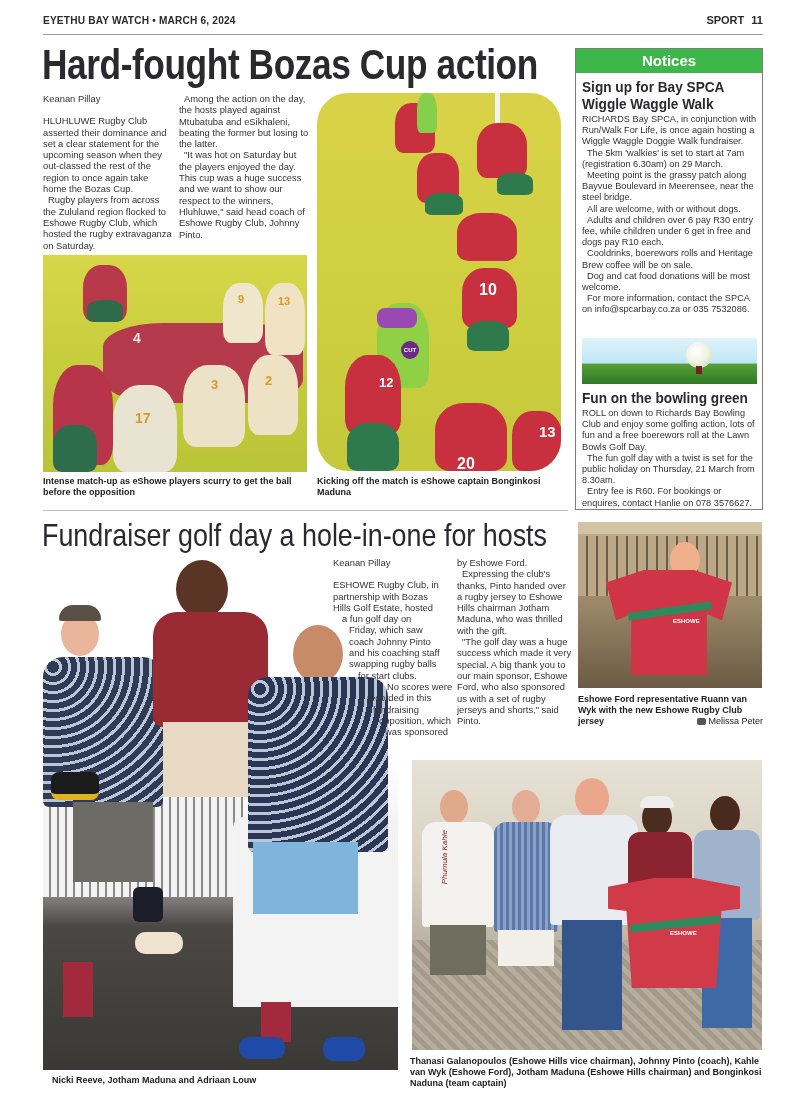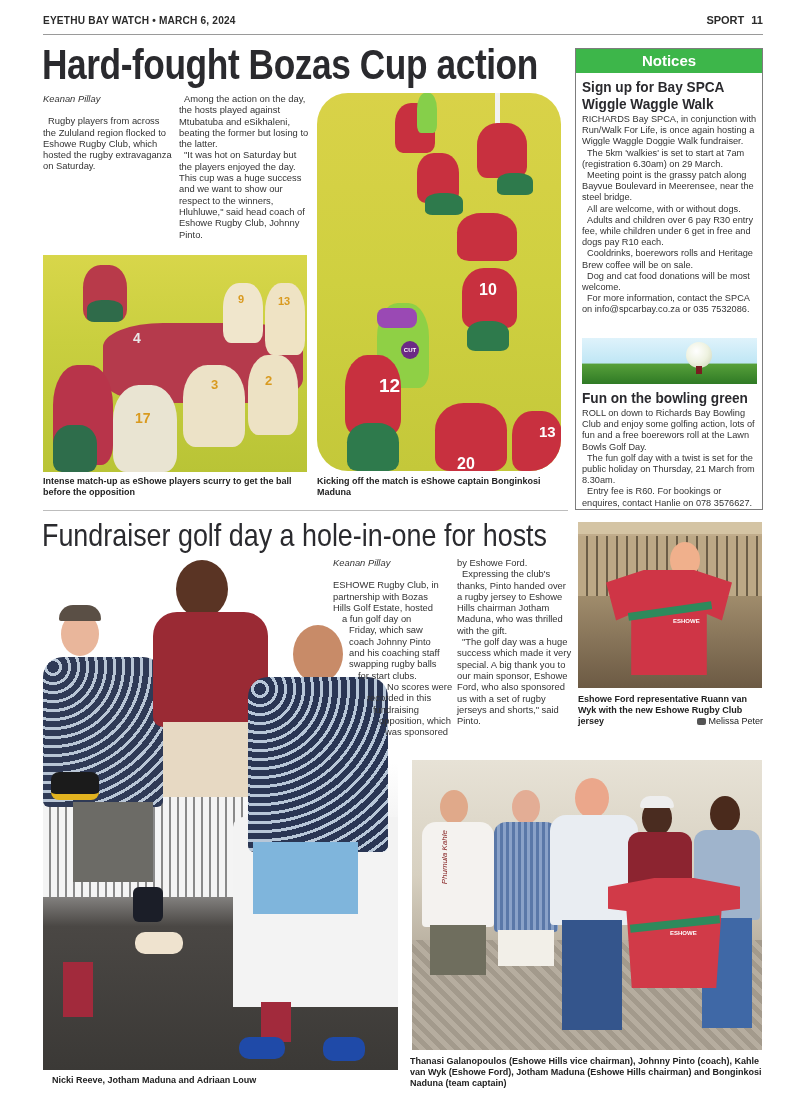--- a/index.html
+++ b/index.html
@@ -13,21 +13,21 @@
   .folio-right { right: 43px; top: 14px; font-weight: bold; font-size: 11px; color: #2b2b2b; word-spacing: 4px; }
   .rule-top { left: 43px; top: 34px; width: 720px; height: 1px; background: #9a9a9a; }
 
   
   .headline1 { left: 42px; top: 40px; font-family: "Liberation Sans", sans-serif; font-weight: bold; font-size: 42px; line-height: 50px; color: #2a2a2e; letter-spacing: -0.5px; transform: scaleX(0.84); transform-origin: left top; white-space: nowrap; }
   .headline2 { left: 42px; top: 515px; font-family: "Liberation Sans", sans-serif; font-weight: normal; font-size: 32px; line-height: 40px; color: #2a2a2e; transform: scaleX(0.84); transform-origin: left top; white-space: nowrap; }
 
   .body-text { font-size: 9.4px; line-height: 11.3px; color: #333; }
   .body-text p { text-indent: 0; }
   .body-text p.ind { text-indent: 5px; }
-  .byline { font-size: 9.4px; color: #333; margin-bottom: 11px; font-style: italic; }
+  .byline { font-size: 9.4px; color: #333; margin-bottom: 11px; }
 
   .caption { font-size: 9px; line-height: 11px; font-weight: bold; color: #222; }
 
   
   .photo { overflow: hidden; }
   .grass { background: linear-gradient(180deg, #d8d64a 0%, #c9cf3f 40%, #b9c436 100%); }
 
   .player { position: absolute; border-radius: 40% 40% 20% 20%; }
 
   
@@ -48,20 +48,21 @@
 <div class="abs folio-right">
   <span>SPORT</span>
   <span>11</span>
 </div>
 <div class="abs rule-top"></div>
 
 <h1 class="abs headline1">Hard-fought Bozas Cup action</h1>
 
 <div class="abs body-text" style="left:43px; top:93px; width:130px;">
   <div class="byline">Keanan Pillay</div>
+  <p>HLUHLUWE Rugby Club asserted their dominance and set a clear statement for the upcoming season when they out-classed the rest of the region to once again take home the Bozas Cup.</p>
   <p class="ind">Rugby players from across the Zululand region flocked to Eshowe Rugby Club, which hosted the rugby extravaganza on Saturday.</p>
 </div>
 
 <div class="abs body-text" style="left:179px; top:93px; width:130px;">
   <p class="ind">Among the action on the day, the hosts played against Mtubatuba and eSikhaleni, beating the former but losing to the latter.</p>
   <p class="ind">"It was hot on Saturday but the players enjoyed the day. This cup was a huge success and we want to show our respect to the winners, Hluhluwe," said head coach of Eshowe Rugby Club, Johnny Pinto.</p>
 </div>
 
 <div class="abs photo grass" style="left:43px; top:255px; width:264px; height:217px;">
   <div class="player" style="left:40px; top:10px; width:44px; height:56px; background:#b83a4a;"></div>
@@ -94,21 +95,21 @@
   <div class="player" style="left:140px; top:120px; width:60px; height:48px; background:#c8303f;"></div>
   <div class="player" style="left:145px; top:175px; width:55px; height:60px; background:#c8303f;"></div>
   <div class="player" style="left:150px; top:228px; width:42px; height:30px; background:#2e7a4c;"></div>
   <div class="abs" style="left:160px; top:190px; color:#fff; font-weight:bold; font-size:16px;"></div>
   <div class="abs" style="left:162px; top:188px; color:#fff; font-weight:bold; font-size:16px;">10</div>
   <div class="player" style="left:60px; top:210px; width:52px; height:85px; background:#8fd045;"></div>
   <div class="abs" style="left:60px; top:215px; width:40px; height:20px; background:#9a49b4; border-radius:8px;"></div>
   <div class="abs" style="left:84px; top:248px; width:18px; height:18px; background:#6c2a86; border-radius:50%; color:#fff; font-size:6px; font-weight:bold; text-align:center; line-height:18px;">CUT</div>
   <div class="player" style="left:28px; top:262px; width:56px; height:80px; background:#c8303f;"></div>
   <div class="player" style="left:30px; top:330px; width:52px; height:48px; background:#2e7a4c;"></div>
-  <div class="abs" style="left:62px; top:282px; color:#fff; font-weight:bold; font-size:19px;">12</div>
+  <div class="abs" style="left:62px; top:282px; color:#fff; font-weight:bold; font-size:13px;">12</div>
   <div class="player" style="left:118px; top:310px; width:72px; height:68px; background:#c8303f;"></div>
   <div class="abs" style="left:140px; top:322px; color:#fff; font-weight:bold; font-size:16px;margin-top:40px;">20</div>
   <div class="player" style="left:195px; top:318px; width:50px; height:60px; background:#c8303f;"></div>
   <div class="abs" style="left:222px; top:330px; color:#fff; font-weight:bold; font-size:15px;">13</div>
 </div>
 <div class="abs caption" style="left:317px; top:476px; width:244px;">Kicking off the match is eShowe captain Bonginkosi Maduna</div>
 
 <div class="abs notices-box"></div>
 <div class="abs notices-head">Notices</div>
 

